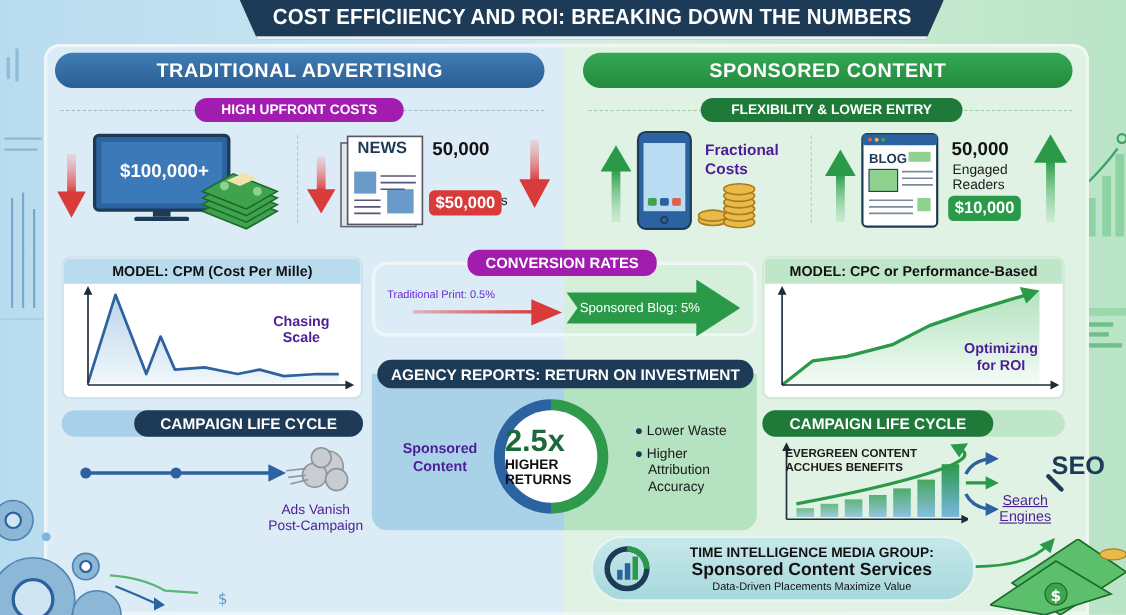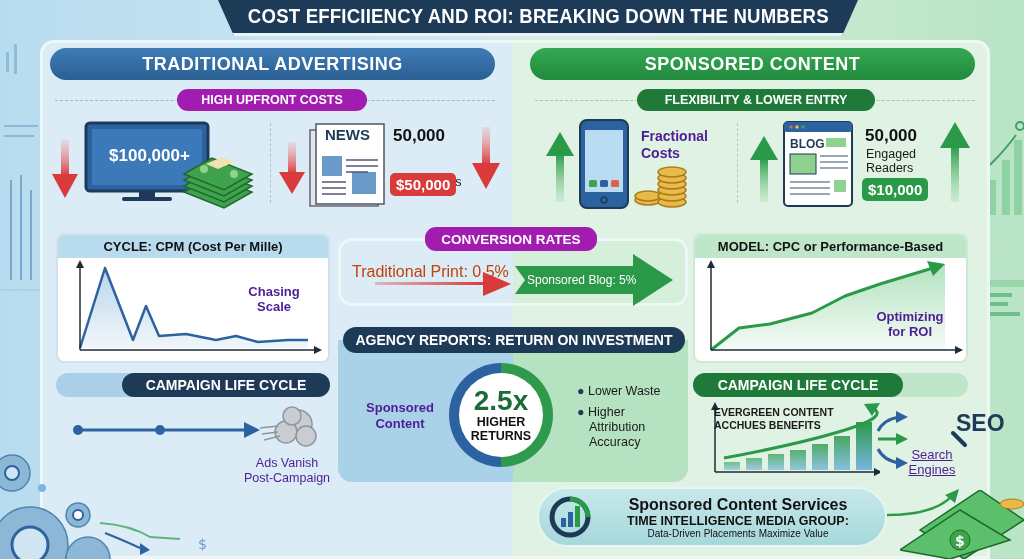--- a/index.html
+++ b/index.html
@@ -106,21 +106,21 @@
     display: flex; align-items: center; justify-content: center;
     font-family: "Liberation Sans", sans-serif;
   }
   .ring {
     left: 449px; top: 363px; width: 104px; height: 104px; border-radius: 50%;
     background: conic-gradient(#2f9a4b 0 50%, #2d62a0 50% 100%);
     display: flex; align-items: center; justify-content: center;
   }
   .ring-inner {
     width: 84px; height: 84px; border-radius: 50%; background: #fff;
-    display: flex; flex-direction: column; align-items: center; justify-content: center;
+    display: flex; flex-direction: column; align-items: flex-start; justify-content: center;
   }
   .ring-num { font-weight: bold; font-size: 28px; color: #1b6b3a; line-height: 28px; font-family: "Liberation Sans", sans-serif; }
   .ring-lbl { font-weight: bold; font-size: 12.5px; color: #111; line-height: 14px; font-family: "Liberation Sans", sans-serif; text-align: center; }
 
   .footer-pill {
     left: 537px; top: 487px; width: 350px; height: 60px; border-radius: 30px;
     background: linear-gradient(180deg, #c7e8ea, #a6d8dc);
     border: 2px solid #e6f5f3;
     display: flex; align-items: center;
   }
@@ -288,21 +288,21 @@
 <div class="abs big-num" style="left:865px;top:126px;">50,000</div>
 <div class="abs small-lbl" style="left:866px;top:147px;">Engaged</div>
 <div class="abs small-lbl" style="left:866px;top:161px;">Readers</div>
 <div class="abs price-green" style="left:862px;top:178px;">$10,000</div>
 <svg class="abs" style="left:940px;top:122px" width="30" height="80">
   <polygon points="0,26 30,26 15,0" fill="#2a9a49"></polygon>
   <rect x="11" y="24" width="8" height="56" fill="url(#gg)"></rect>
 </svg>
 
 <div class="abs model-card blue" style="left:56px;top:233px;width:274px;height:130px;">
-  <div class="hd">CYCLE: CPM (Cost Per Mille)</div>
+  <div class="hd">MODEL: CPM (Cost Per Mille)</div>
 </div>
 <svg class="abs" style="left:58px;top:258px" width="270" height="102">
   <defs>
       <linearGradient id="bf" x1="0" y1="0" x2="0" y2="1">
         <stop offset="0" stop-color="#9cc4e2"></stop>
         <stop offset="1" stop-color="#eaf3fa"></stop>
       </linearGradient>
     </defs>
   <path d="M22 90 L47 10 L75 82 L88 48 L101 78 L128 76 L158 82 L178 78 L200 84 L230 82 L250 82 L250 90 Z" fill="url(#bf)" opacity="0.7"></path>
   <polyline points="22,90 47,10 75,82 88,48 101,78 128,76 158,82 178,78 200,84 230,82 250,82" fill="none" stroke="#2d62a0" stroke-width="2.5" stroke-linejoin="round"></polyline>
@@ -334,21 +334,21 @@
   <line x1="16" y1="92" x2="262" y2="92" stroke="#1d2b3a" stroke-width="1.5"></line>
   <polygon points="260,88 260,96 268,92" fill="#1d2b3a"></polygon>
 </svg>
 <div class="abs lbl-bold" style="left:870px;top:309px;font-size:13px;line-height:15px;text-align:center;width:80px;">
   <div>Optimizing</div>
   <div>for ROI</div>
 </div>
 
 <div class="abs conv-panel"></div>
 <div class="abs sub-pill sub-blue" style="left:425px;top:227px;width:172px;height:24px;font-size:13.5px;">CONVERSION RATES</div>
-<div class="abs" style="left:352px;top:263px;font-size:16px;color:#c2410c;font-family:'Liberation Sans',sans-serif;">Traditional Print: 0.5%</div>
+<div class="abs" style="left:352px;top:263px;font-size:10px;color:#6d28d9;font-family:'Liberation Sans',sans-serif;">Traditional Print: 0.5%</div>
 <svg class="abs" style="left:375px;top:268px" width="140" height="30">
   <defs>
       <linearGradient id="ra" x1="0" y1="0" x2="1" y2="0">
         <stop offset="0" stop-color="#d93a3a" stop-opacity="0.3"></stop>
         <stop offset="1" stop-color="#d93a3a"></stop>
       </linearGradient>
     </defs>
   <rect x="0" y="14" width="112" height="3" fill="url(#ra)"></rect>
   <polygon points="108,4 136,16 108,28" fill="#d93a3a"></polygon>
 </svg>
@@ -462,22 +462,22 @@
 
 <div class="abs footer-pill">
   <svg style="margin-left:8px;" width="46" height="46">
     <circle cx="23" cy="23" r="18" fill="none" stroke="#1d3a56" stroke-width="5"></circle>
     <path d="M23 5 A18 18 0 0 1 41 23" fill="none" stroke="#2a9a49" stroke-width="5"></path>
     <rect x="14" y="24" width="5" height="9" fill="#2d62a0"></rect>
     <rect x="21" y="18" width="5" height="15" fill="#2d62a0"></rect>
     <rect x="28" y="12" width="5" height="21" fill="#2a9a49"></rect>
   </svg>
   <div style="margin-left:10px;display:flex;flex-direction:column;align-items:center;width:270px;">
+    <div style="font-size:12.5px;font-weight:bold;color:#111;font-family:'Liberation Sans',sans-serif;">TIME INTELLIGENCE MEDIA GROUP:</div>
     <div style="font-size:16px;font-weight:bold;color:#111;font-family:'Liberation Sans',sans-serif;line-height:19px;">Sponsored Content Services</div>
-    <div style="font-size:12.5px;font-weight:bold;color:#111;font-family:'Liberation Sans',sans-serif;">TIME INTELLIGENCE MEDIA GROUP:</div>
     <div style="font-size:10px;color:#111;font-family:'Liberation Sans',sans-serif;">Data-Driven Placements Maximize Value</div>
   </div>
 </div>
 <svg class="abs" style="left:885px;top:487px" width="80" height="30">
   <path d="M2 28 Q50 28 68 8" stroke="#2a9a49" stroke-width="2.5" fill="none"></path>
   <polygon points="60,8 74,2 70,16" fill="#2a9a49"></polygon>
 </svg>
 
 <svg class="abs" style="left:900px;top:490px" width="124" height="69">
   <g fill="#5cbf6c" stroke="#1d6b2a" stroke-width="1.5">

